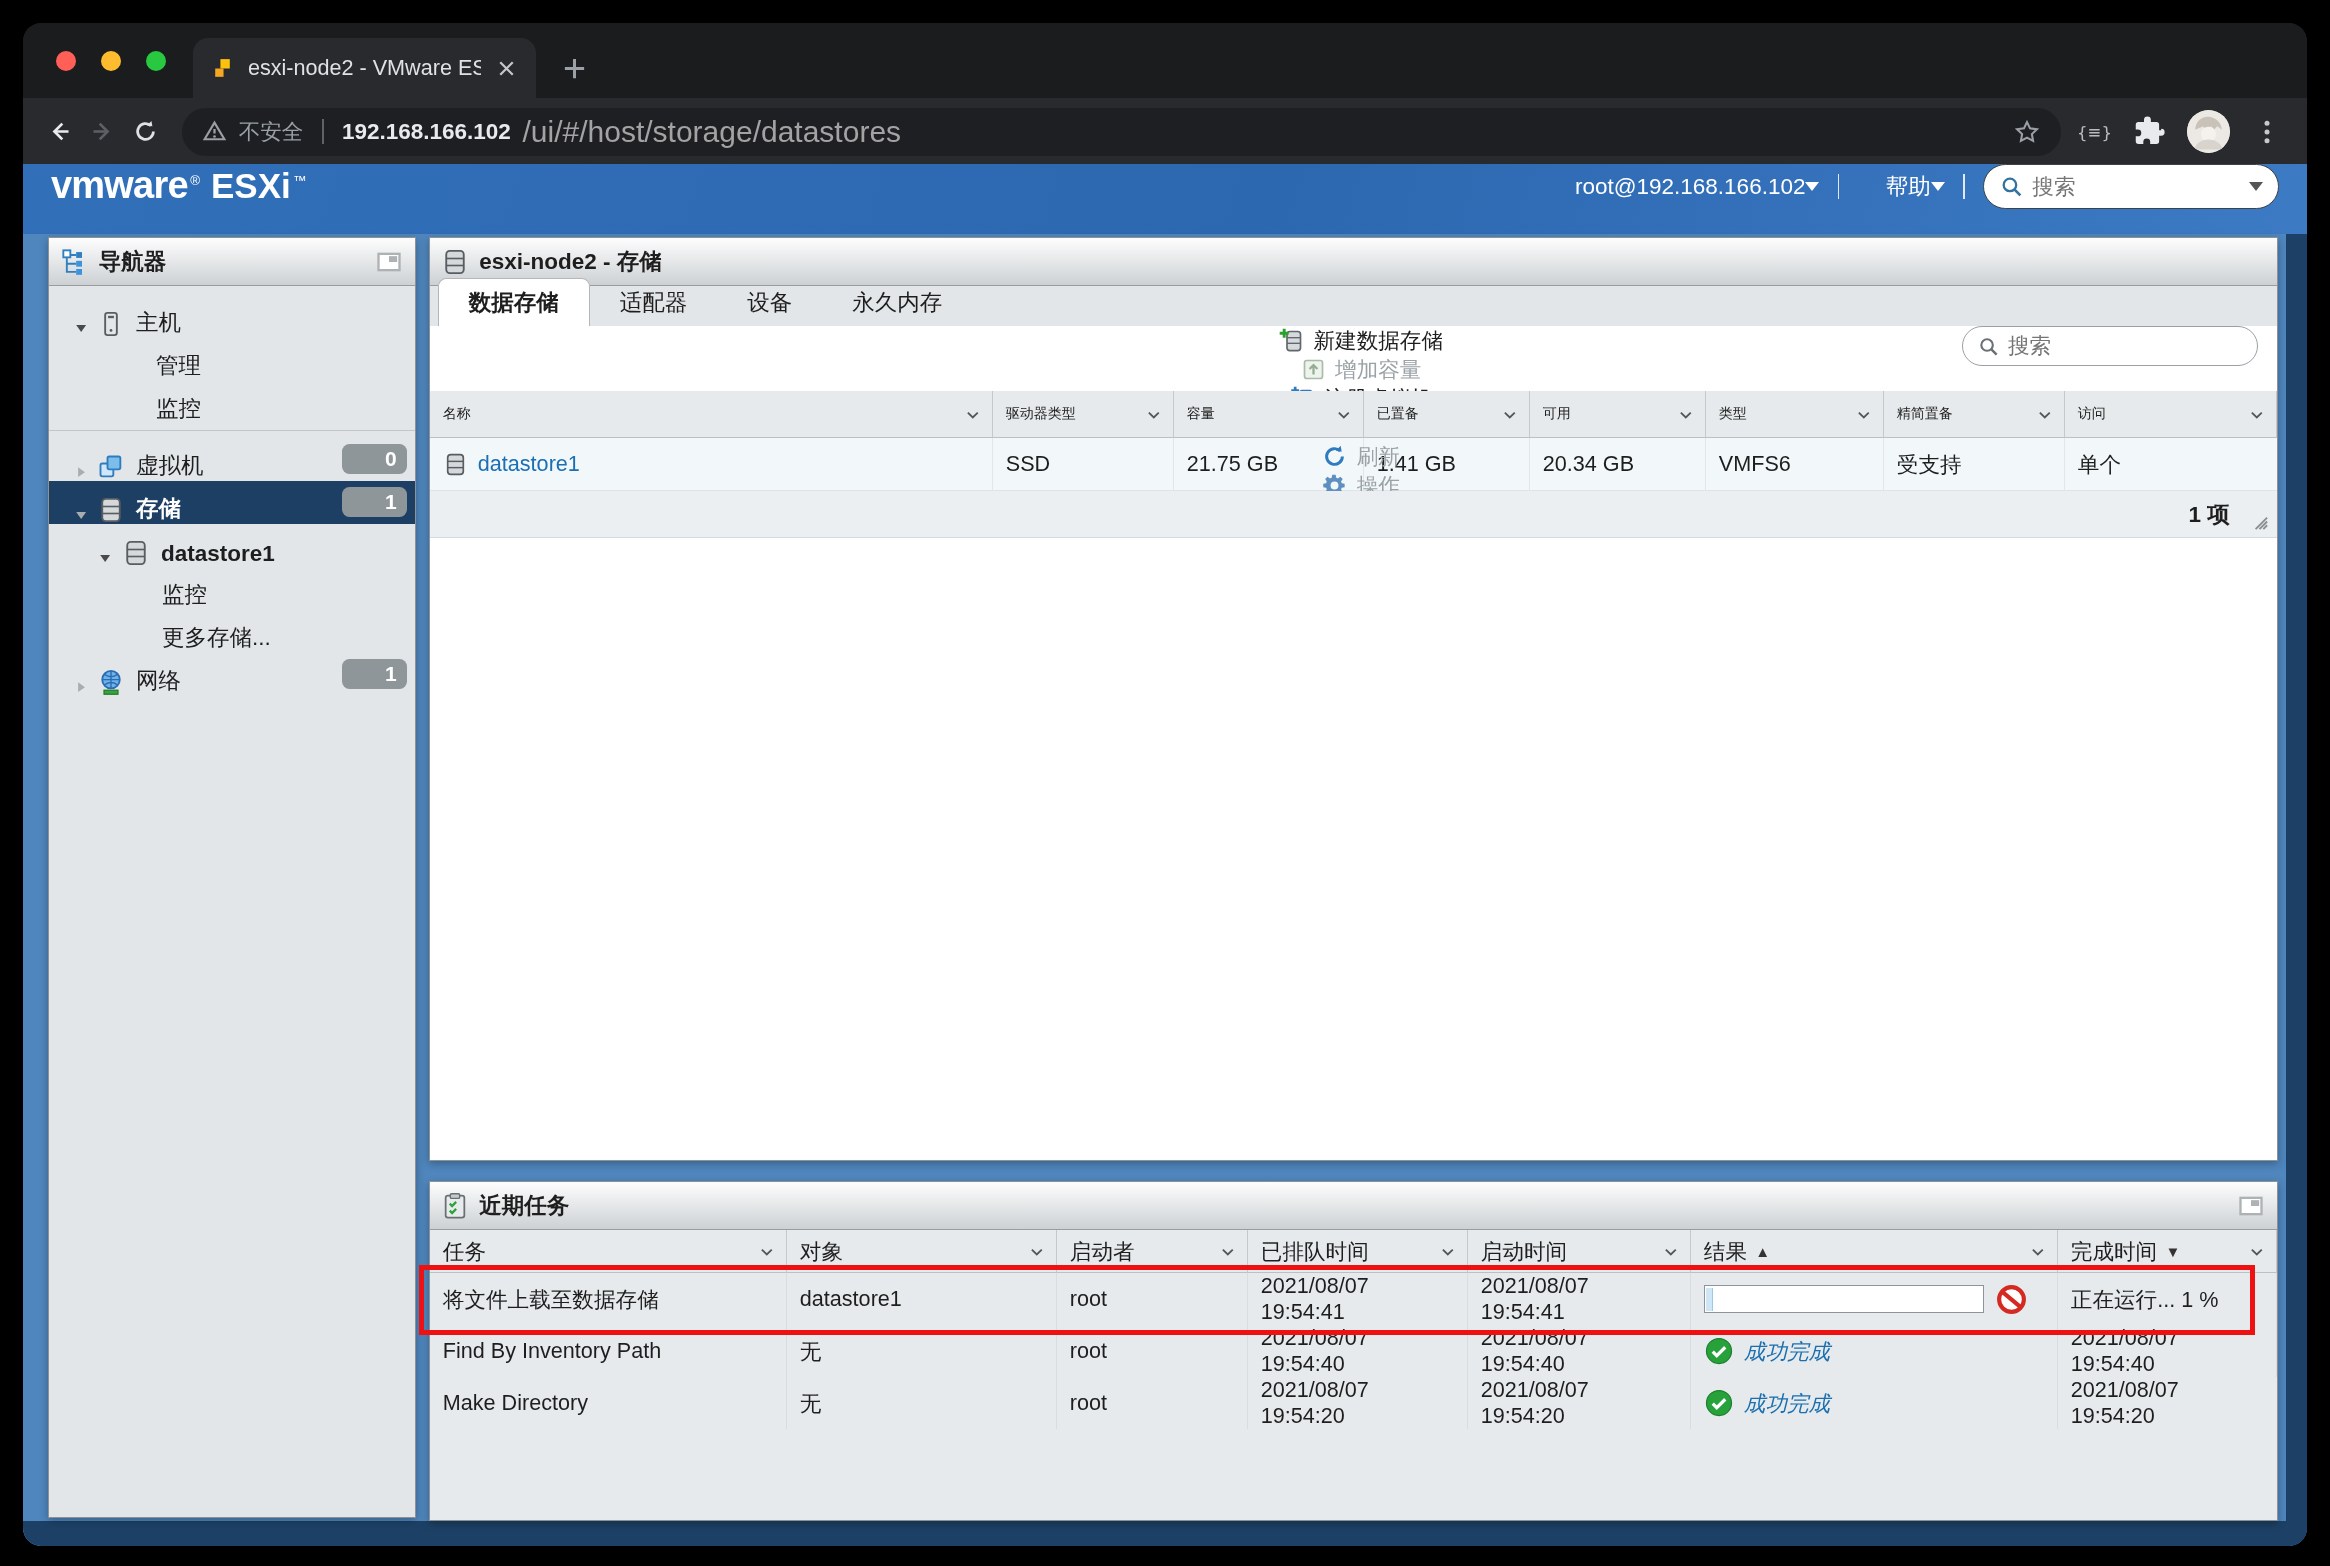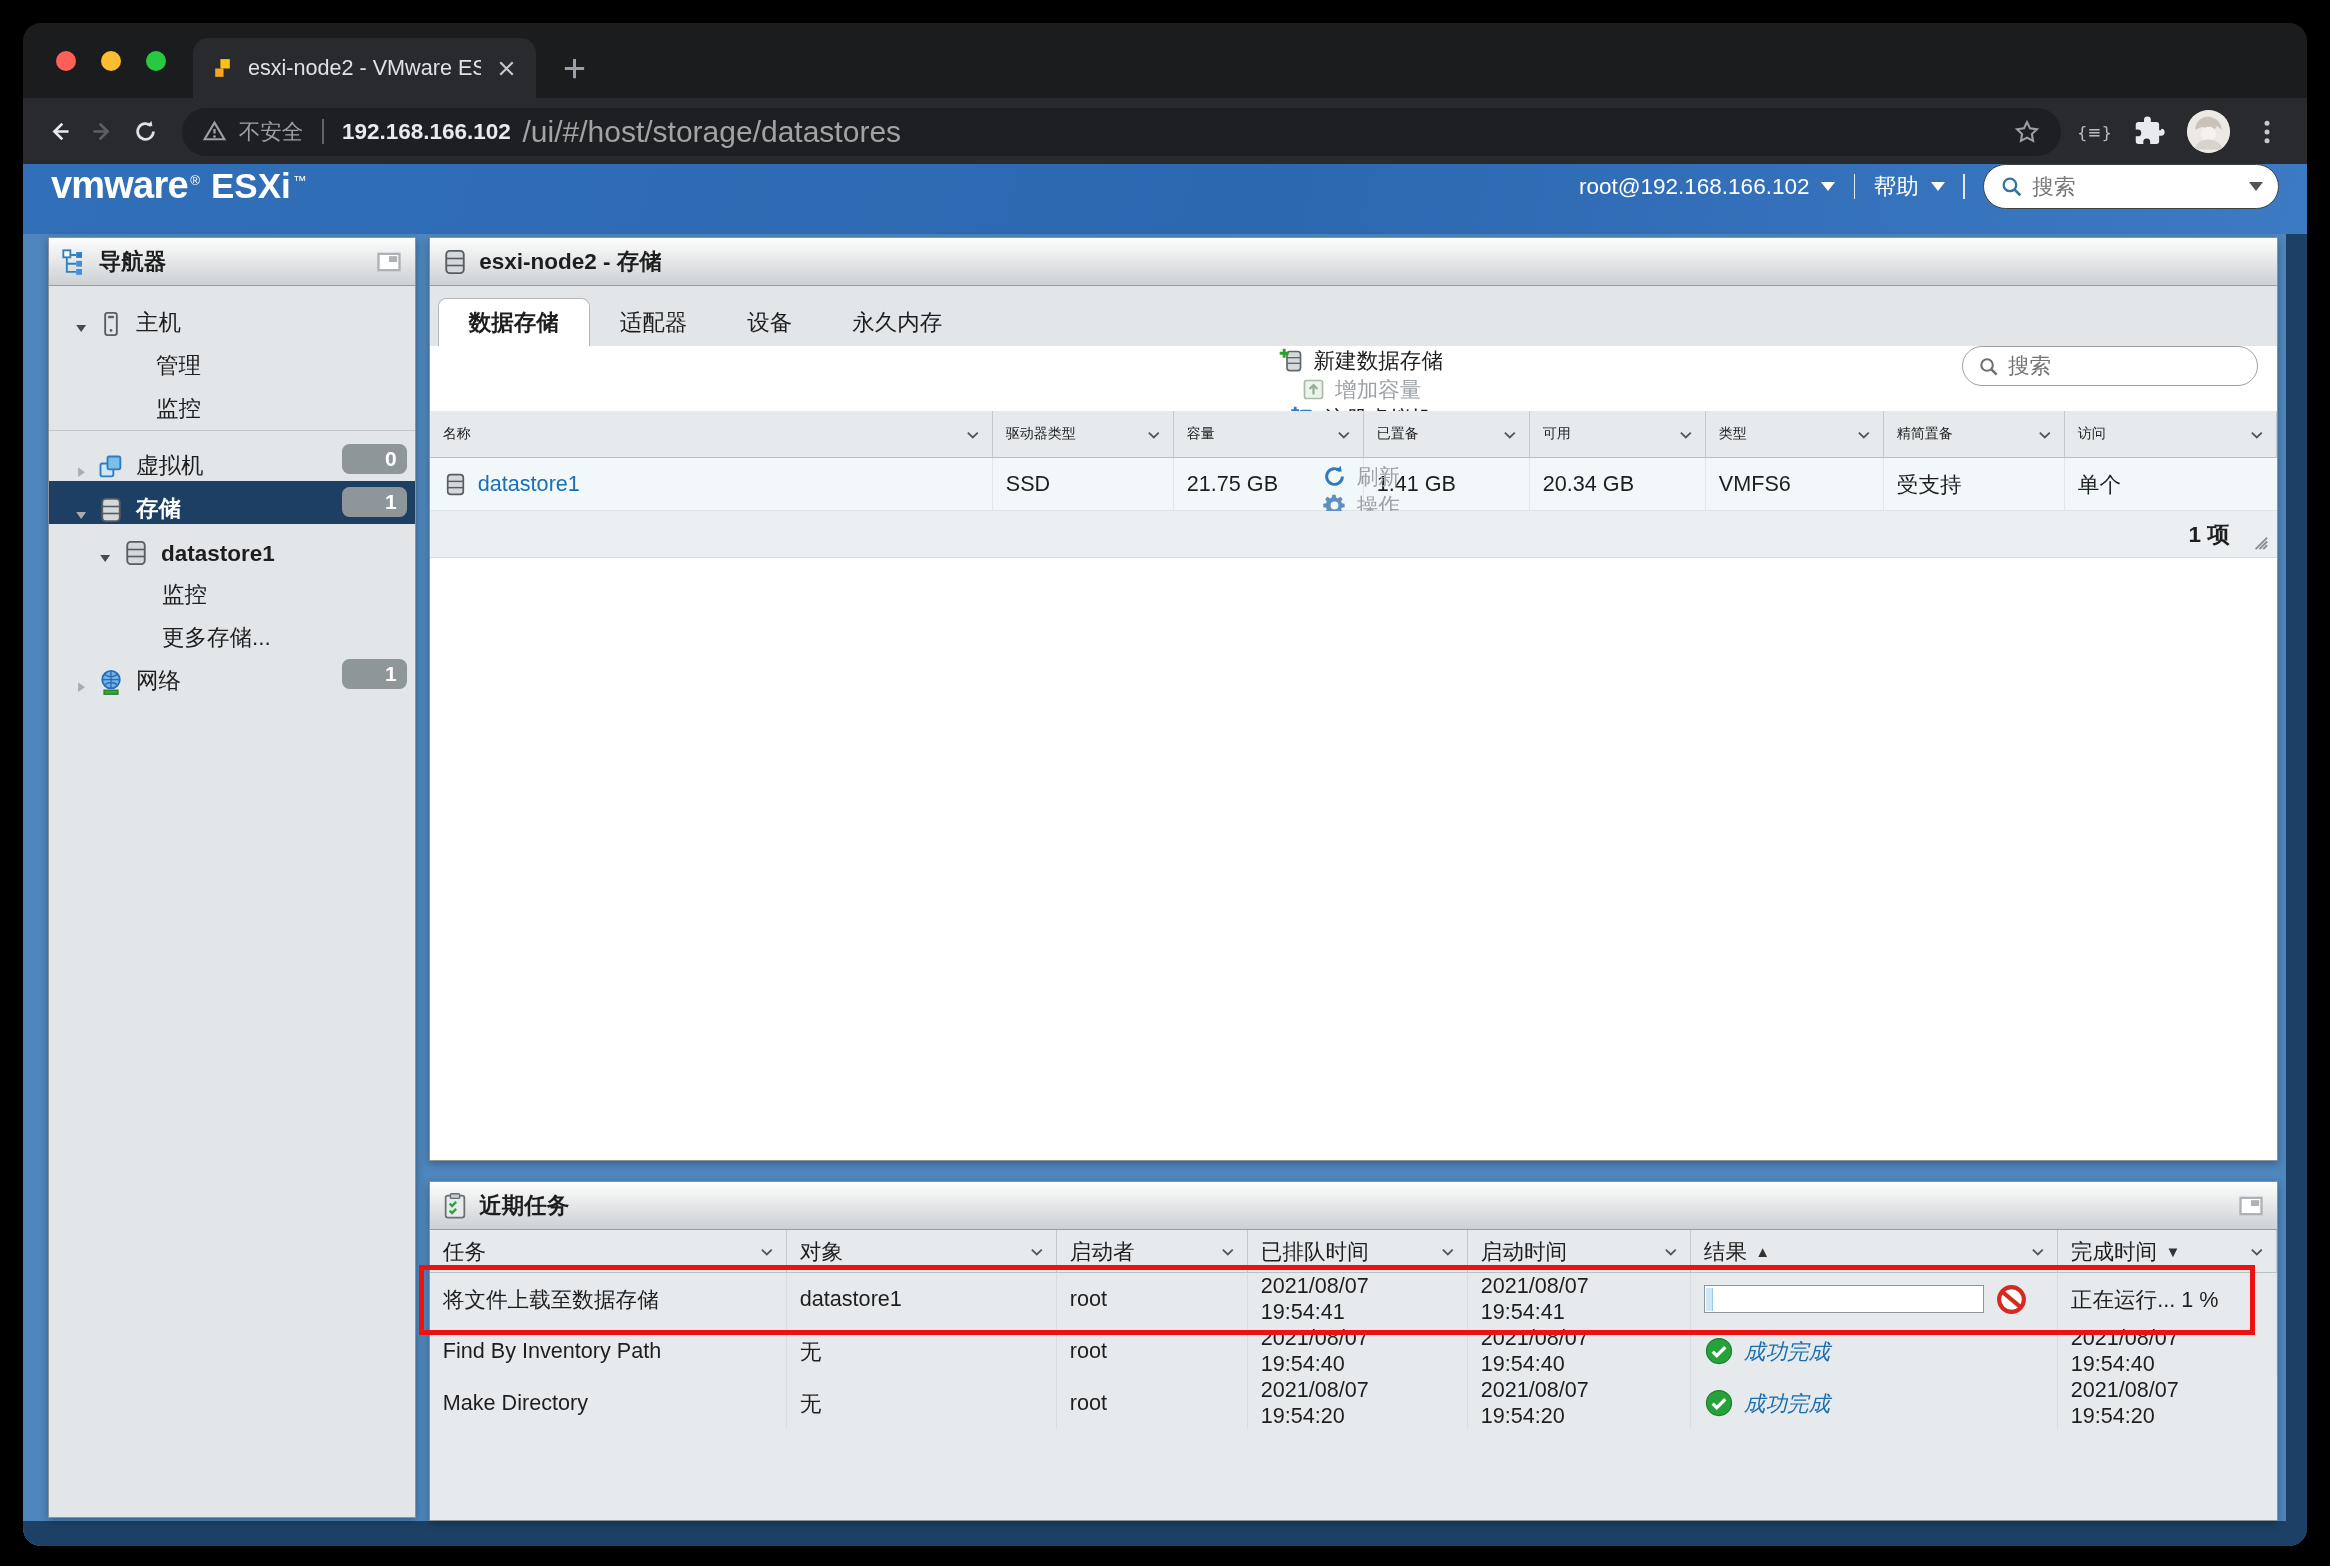--- a/index.html
+++ b/index.html
@@ -44,21 +44,21 @@
 
   
   .page { position:absolute; left:0; right:0; top:141px; bottom:0; background:#4f86bd; }
   .esxi-header { height:70px; background:linear-gradient(105deg,#316fb9 0%,#2c68b0 55%,#3c7ac4 100%);
     display:flex; align-items:flex-start; padding:0 28px; position:relative; }
   .logo { color:#fff; display:flex; align-items:baseline; letter-spacing:-0.8px; }
   .logo-vmware { font-size:38px; font-weight:700; }
   .logo-sup { font-size:13.3px; vertical-align:super; margin:0 11.7px 0 2.5px; position:relative; top:-13.3px; font-weight:400;}
   .logo-esxi { font-size:35px; font-weight:700; letter-spacing:0; }
   .hdr-right { margin-left:auto; display:flex; align-items:center; gap:18.3px; color:#fff; font-size:22.5px; }
-  .hdr-item { display:flex; align-items:center; gap:12px; cursor:pointer; }
+  .hdr-item { display:flex; align-items:center; gap:0; cursor:pointer;margin-left:28px; }
   .caret-w { width:0; height:0; border-left:7.5px solid transparent; border-right:7.5px solid transparent; border-top:9.2px solid #fff; }
   .hdr-div { width:1.7px; height:25px; background:rgba(255,255,255,.85); }
   .hdr-search { width:296px; height:45px; background:#fff; border:1.7px solid #3c4247; border-radius:23px;
     display:flex; align-items:center; padding:0 15px; gap:8.3px; }
   .hdr-search .icon { width:25px; height:25px; color:#33739f; }
   .hdr-search input { border:none; outline:none; flex:1; font-size:21.6px; color:#444; background:transparent; min-width:0;}
   .caret-d { width:0; height:0; border-left:7.5px solid transparent; border-right:7.5px solid transparent; border-top:9.2px solid #555; }
 
   .workspace { position:absolute; left:0; right:0; top:70px; bottom:0; background:#4f86bd;
     border-right:21.6px solid #1d4166; border-bottom:25px solid #1d4166;
@@ -82,21 +82,21 @@
   .caret.dk { color:#4a4a4a; } .caret.lt { color:#a9adb0; }
   .tree-div { border-top:1.7px solid #c2c6c9; margin:6.7px 0; }
   .badge { position:absolute; right:8.3px; top:50%; transform:translateY(-50%);
     min-width:65px; height:30px; background:#8f9699; border-radius:7.5px; color:#fff;
     font-size:21px; font-weight:700; display:flex; align-items:center; justify-content:flex-end; padding:0 10px; }
   .trow.sel { background:#1d3f63; color:#fff; font-weight:700; }
 
   
   .maincol { flex:1; display:flex; flex-direction:column; gap:20px; }
   .mainpanel { height:924px; display:flex; flex-direction:column; }
-  .tabs { height:60px; background:#e3e6e9; display:flex; align-items:flex-end; padding-left:8.3px; }
+  .tabs { height:40px; background:#e3e6e9; display:flex; align-items:flex-end; padding-left:8.3px; }
   .vtab { height:48px; display:flex; align-items:center; padding:0 30px; font-size:22.5px; cursor:pointer; }
   .vtab.active { background:#fff; border:1.7px solid #b3b7ba; border-bottom:none; border-radius:8.3px 8.3px 0 0; font-weight:700; }
   .whitearea { flex:1; background:#fff; display:flex; flex-direction:column; }
 
   .toolbar { height:65px; display:flex; align-items:center; padding:0 0 0 15px; position:relative;flex-direction:column; }
   .tbtn { display:flex; align-items:center; gap:8.3px; font-size:21.6px; padding:0 10px; cursor:pointer; }
   .tbtn .icon { width:27px; height:27px; }
   .tbtn.muted { color:#9aa2a6; }
   .tsep { width:1.7px; height:33px; background:#c8cccf; margin:0 11.7px; }
   .tb-search { position:absolute; right:18.3px; width:296px; height:40px; border:1.7px solid #9aa0a4;

